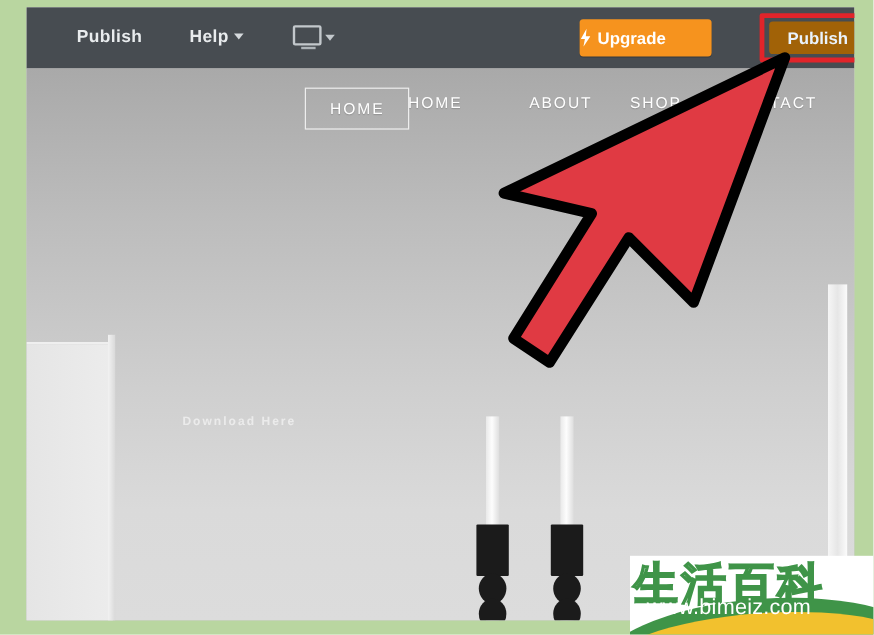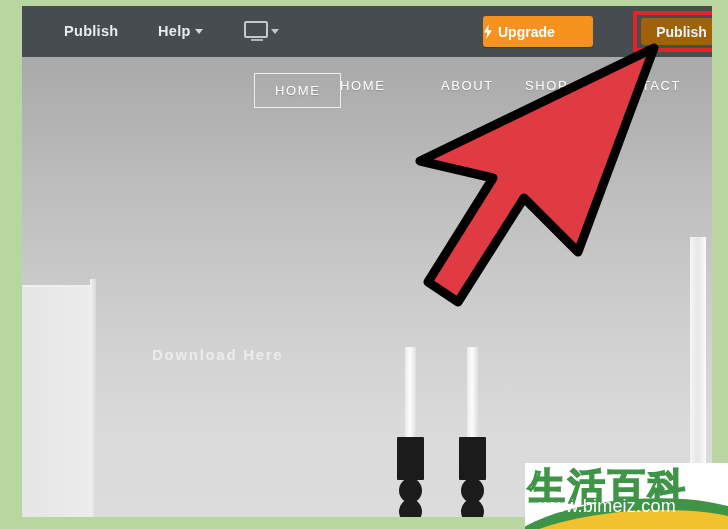--- a/index.html
+++ b/index.html
@@ -225,21 +225,21 @@
   #nav-about   { left: 419px; }
   #nav-blog    { left: 503px; }
   #nav-contact { left: 586px; }
 
   
   #hero-caption {
     position: absolute;
     left: 130px;
     top: 289px;
     color: #f0f0f0;
-    font-size: 15px;
+    font-size: 10px;
     font-weight: bold;
     letter-spacing: 1.7px;
     user-select: none;
     opacity: 0.85;
   }
 
   
   .candle-group { position: absolute; }
   .candle-stick {
     position: absolute;

